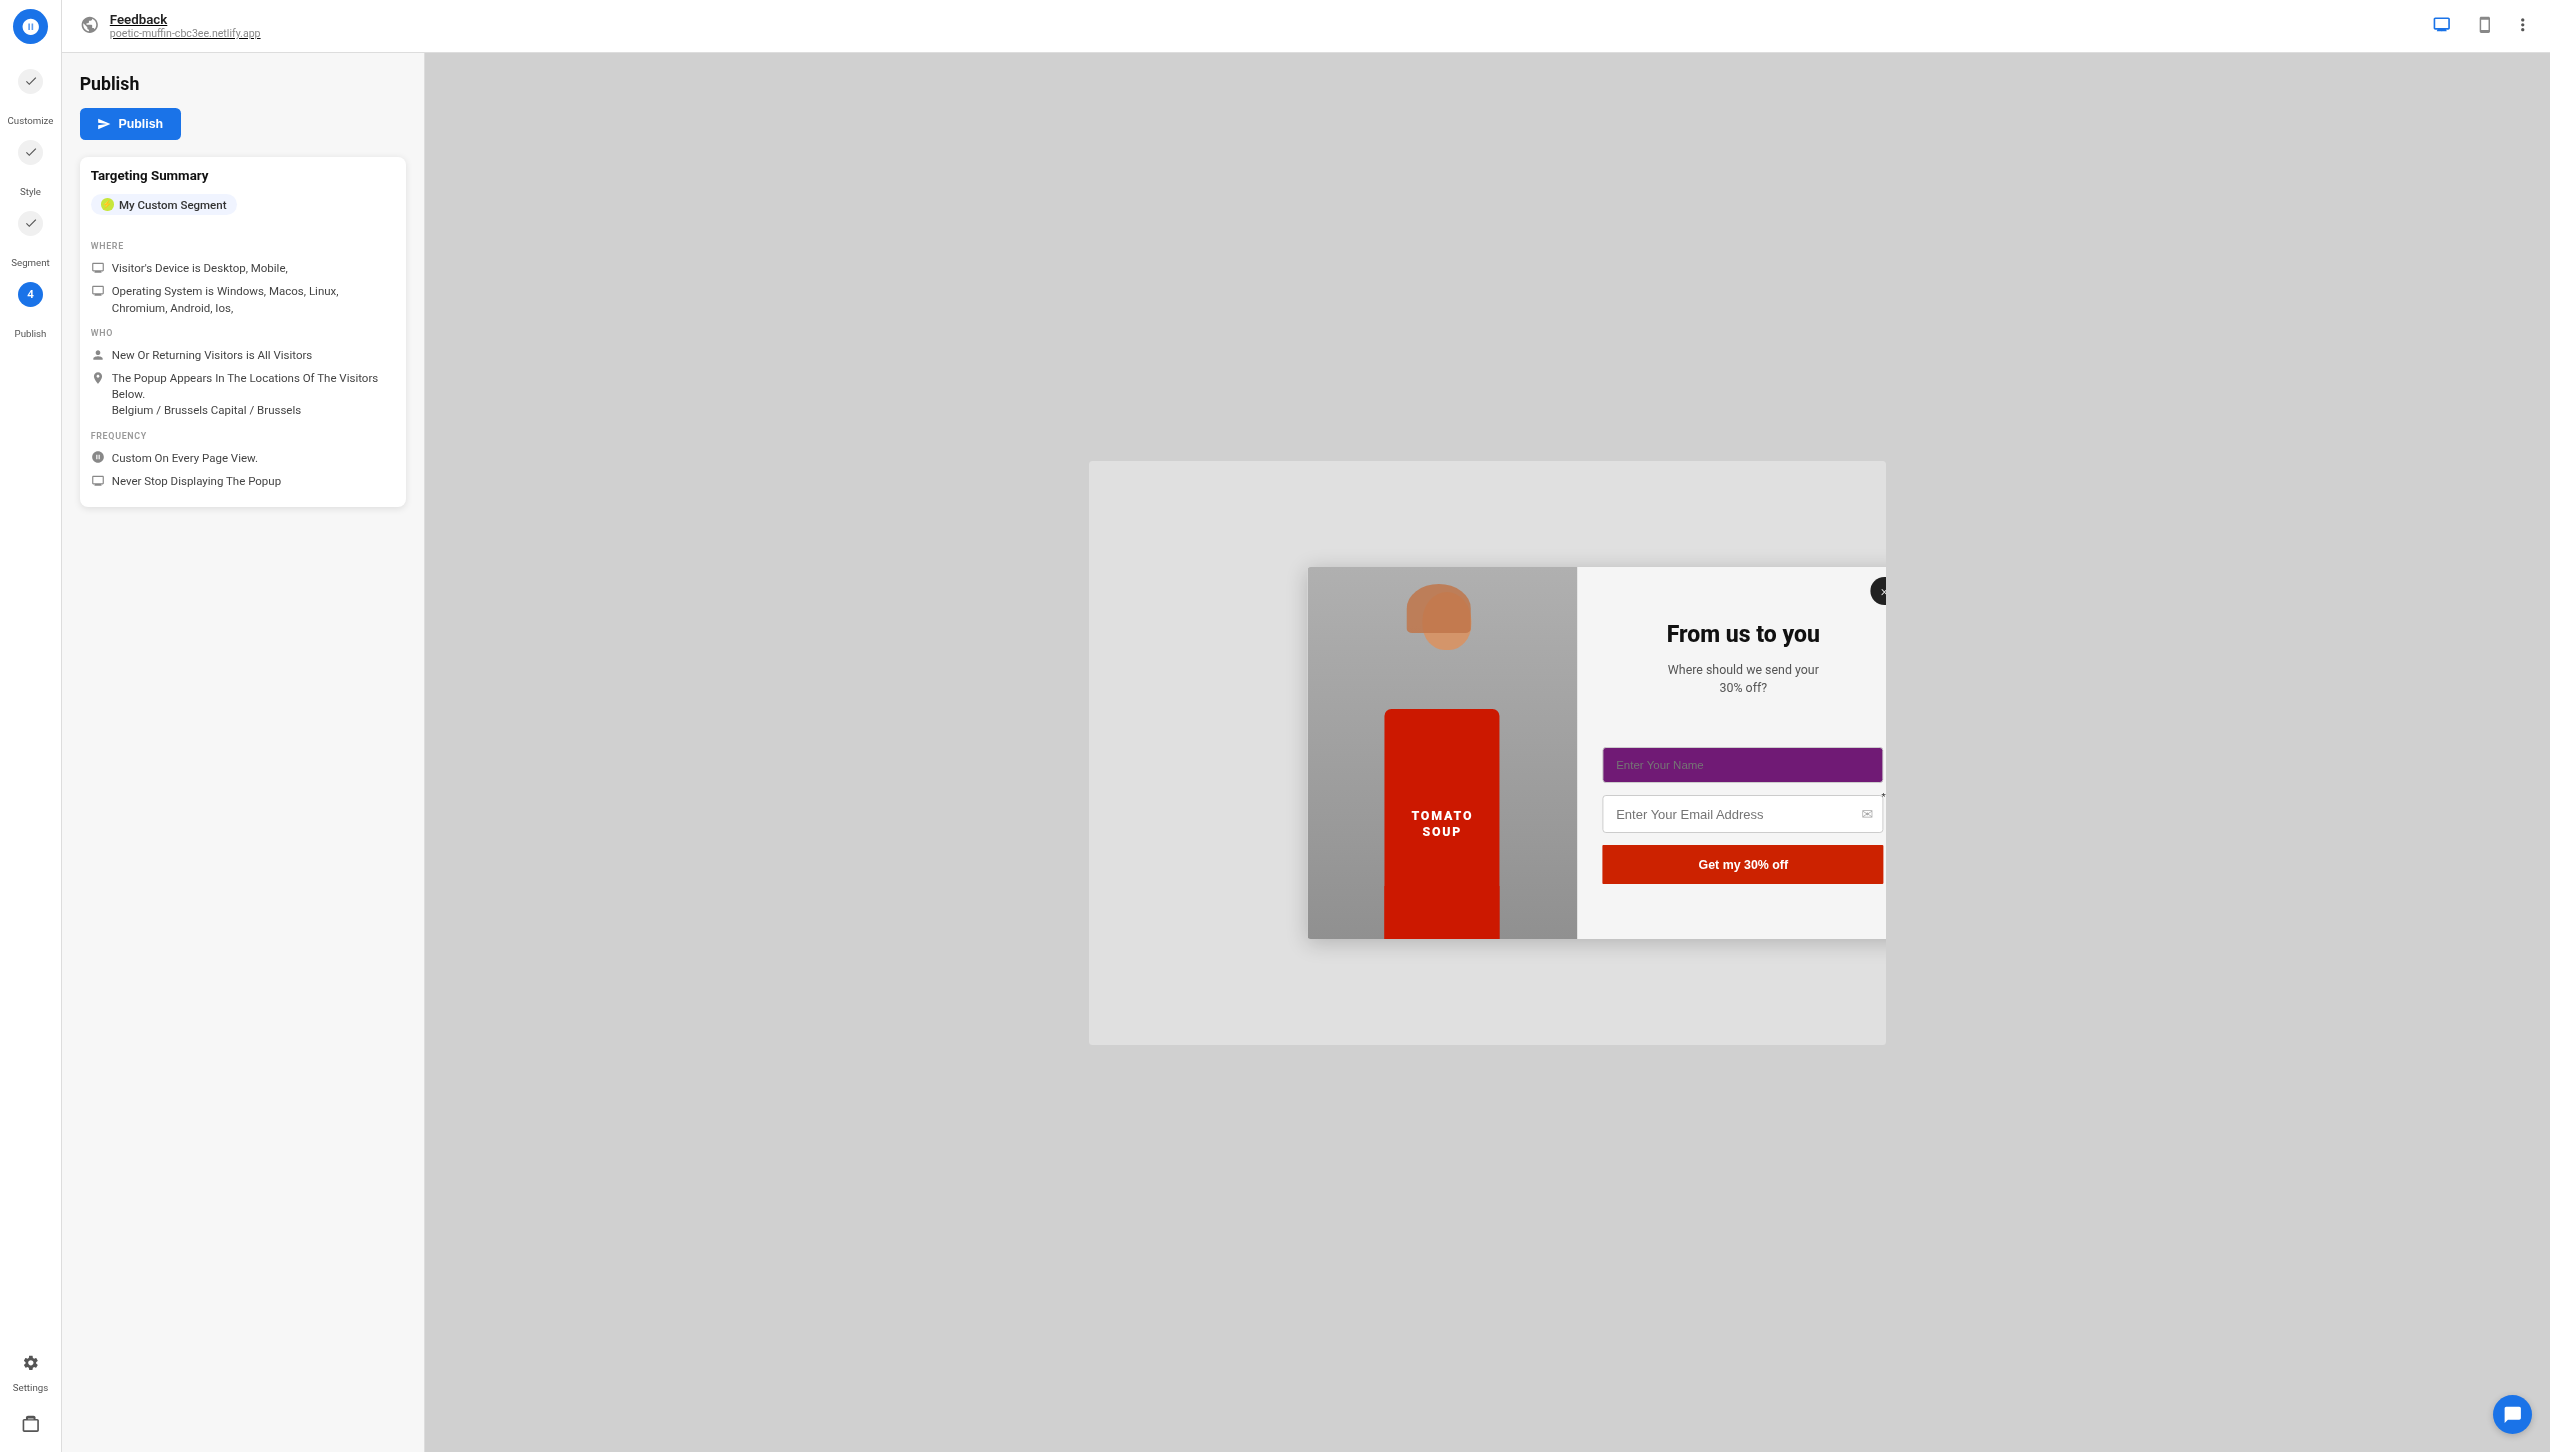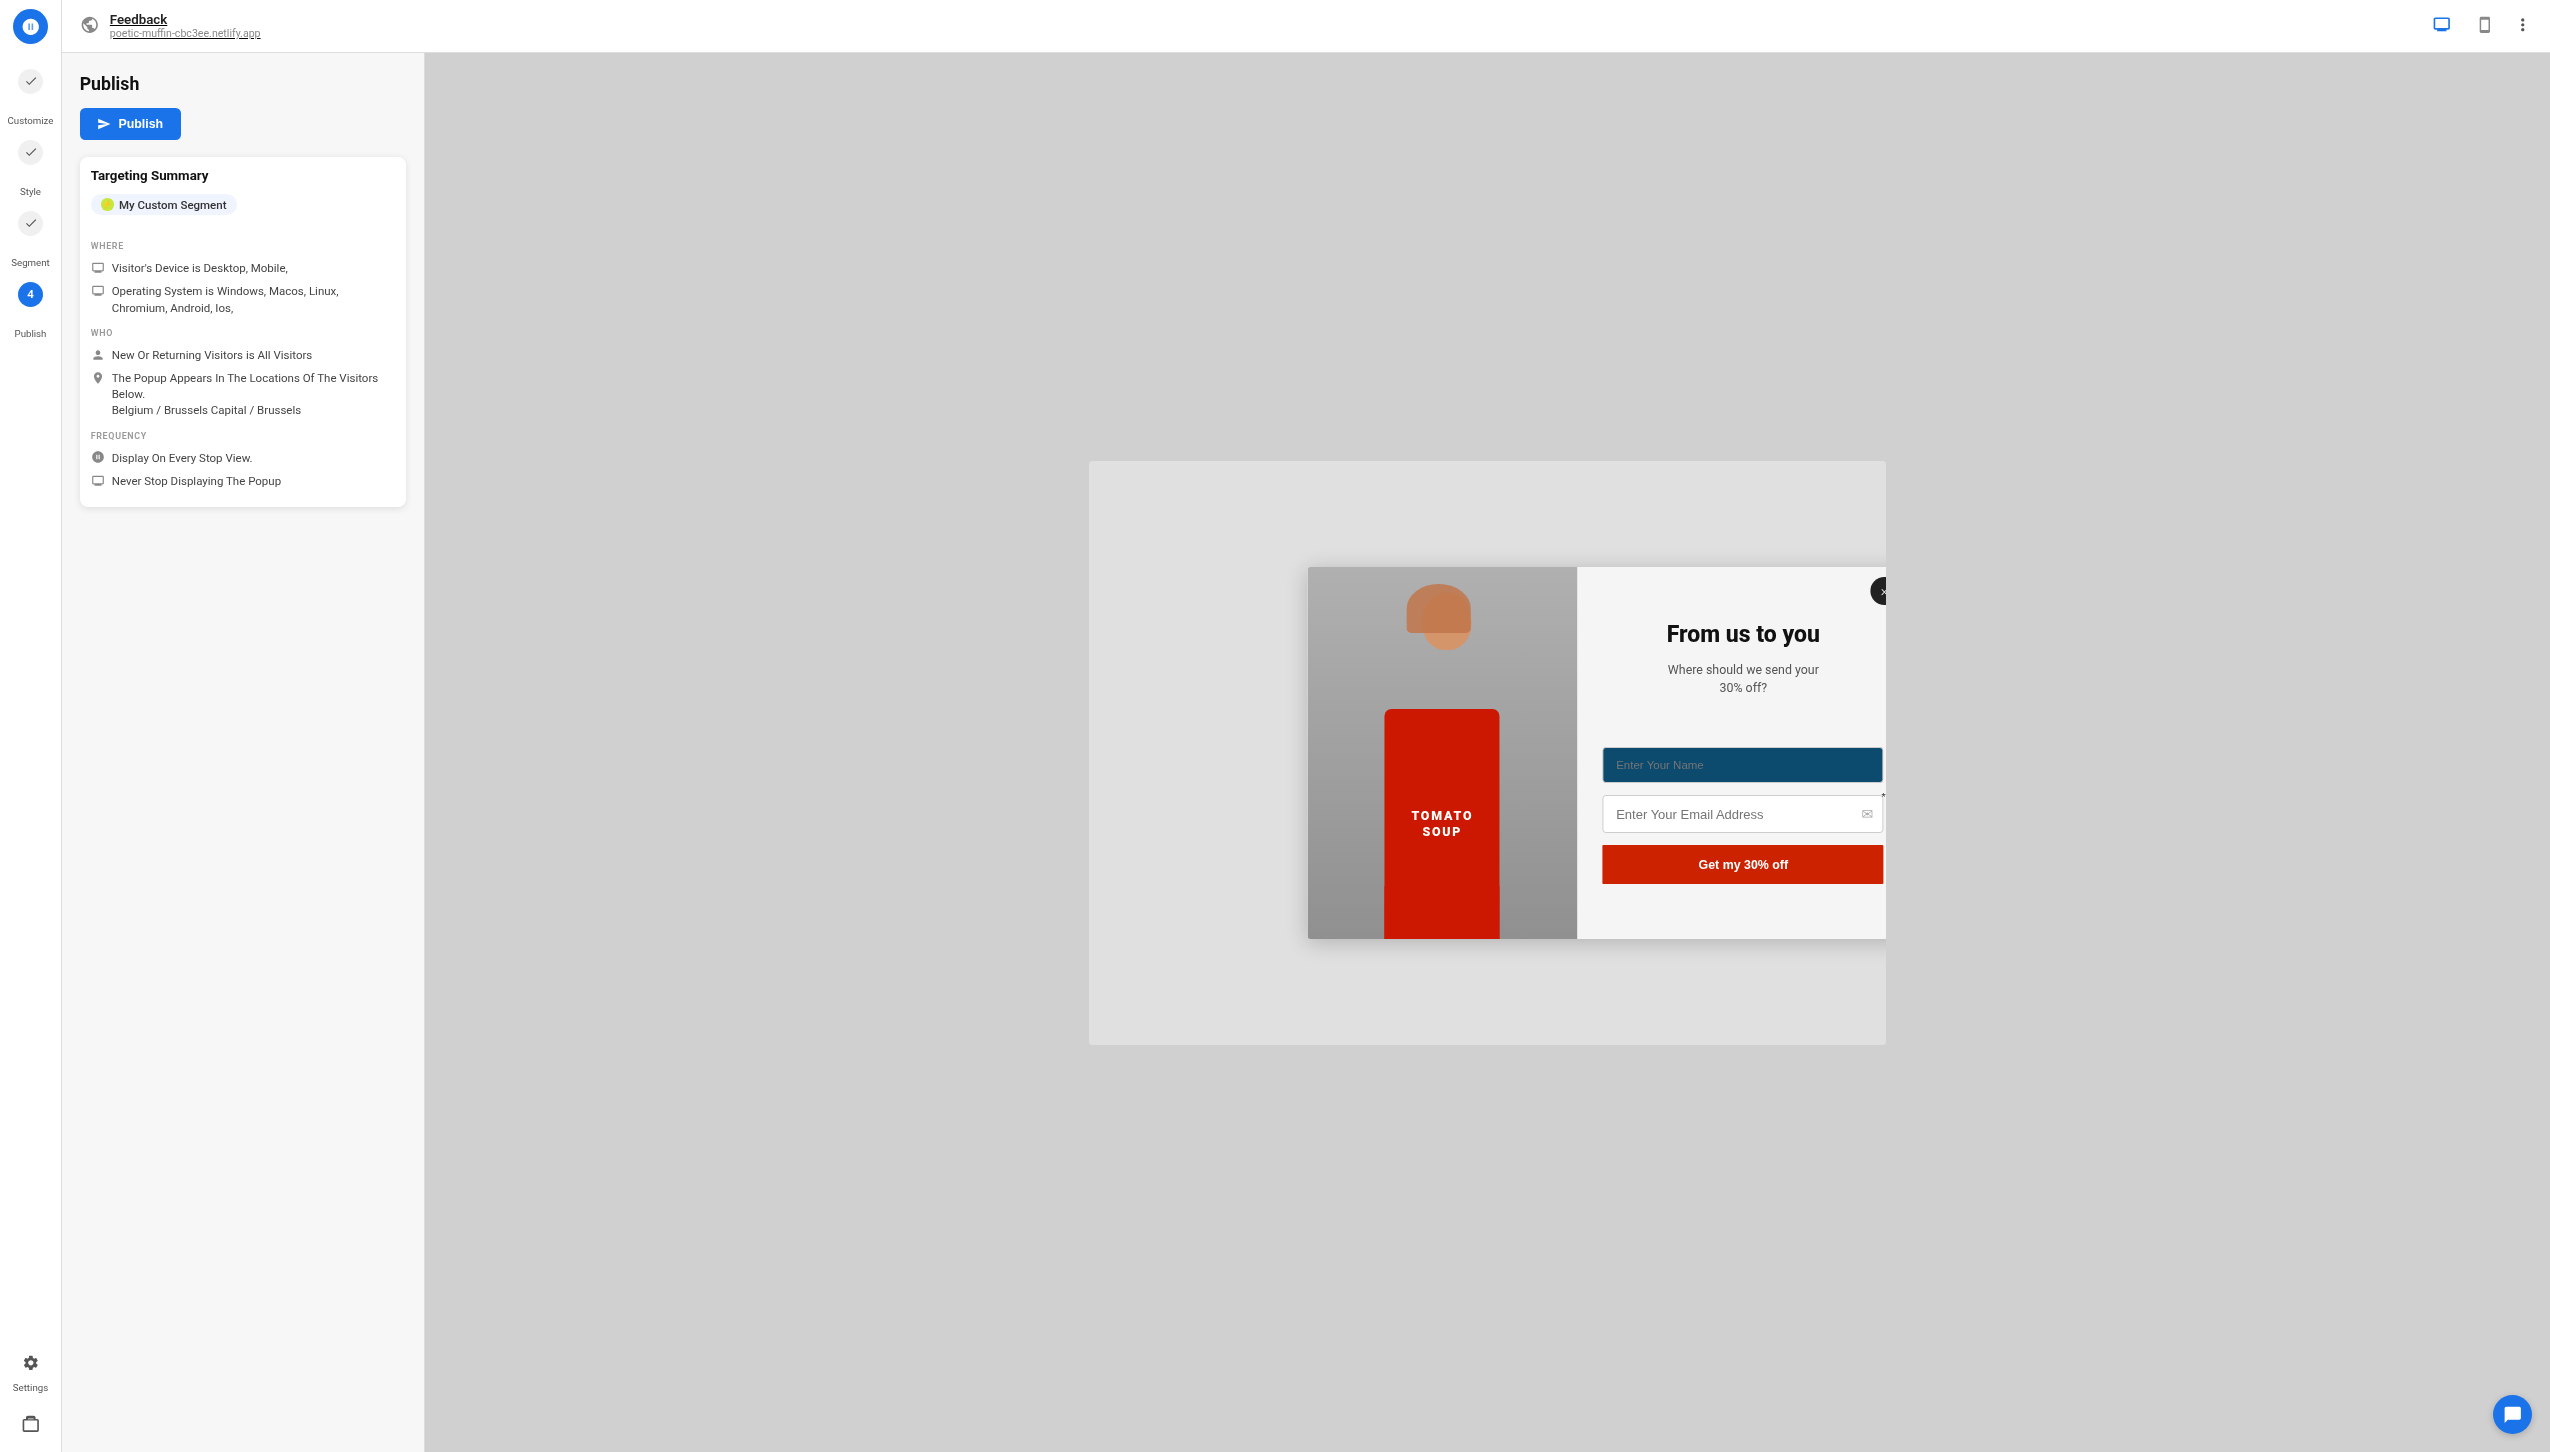--- a/index.html
+++ b/index.html
@@ -135,21 +135,21 @@
     .popup-close-btn {
       position: absolute; top: 10.6px; right: 10.6px;
       width: 28px; height: 28px; background: #222; border-radius: 50%;
       display: flex; align-items: center; justify-content: center;
       cursor: pointer; color: white; font-size: 14px; font-weight: 300;
     }
     .popup-heading { font-size: 23px; font-weight: 800; color: #111; text-align: center; line-height: 1.2; }
     .popup-subtext { font-size: 12.4px; color: #555; text-align: center; line-height: 1.5; }
     .popup-input {
       border: 0.9px solid #ccc; border-radius: 3.5px; padding: 10.6px 12.4px;
-      font-size: 11.5px; color: #999; background: #0c4a6e; width: 100%;
+      font-size: 11.5px; color: #999; background: #701a75; width: 100%;
       display: flex; align-items: center; justify-content: space-between; margin-top: 37px;
     }
     .popup-cta-btn {
       background: #cc2200; color: white; border: none; border-radius: 1px;
       padding: 12.4px; font-size: 12.4px; font-weight: 600; cursor: pointer;
       width: 100%; text-align: center;
     }
 
     
     .chat-bubble {
@@ -304,21 +304,21 @@
             </svg>
           <span class="targeting-item-text">The Popup Appears In The Locations Of The Visitors Below.<br>Belgium / Brussels Capital / Brussels</span>
         </div>
 
         <div class="section-label">FREQUENCY</div>
 
         <div class="targeting-item">
           <svg viewBox="0 0 24 24" width="14" height="14" fill="#888">
               <path d="M12 2C6.48 2 2 6.48 2 12s4.48 10 10 10 10-4.48 10-10S17.52 2 12 2zm-1 14H9V8h2v8zm4 0h-2V8h2v8z"></path>
             </svg>
-          <span class="targeting-item-text">Display On Every Stop View.</span>
+          <span class="targeting-item-text">Custom On Every Page View.</span>
         </div>
         <div class="targeting-item">
           <svg viewBox="0 0 24 24" width="14" height="14" fill="#888">
               <path d="M20 3H4c-1.1 0-2 .9-2 2v11c0 1.1.9 2 2 2h3l-1 1v1h12v-1l-1-1h3c1.1 0 2-.9 2-2V5c0-1.1-.9-2-2-2zm0 13H4V5h16v11z"></path>
             </svg>
           <span class="targeting-item-text">Never Stop Displaying The Popup</span>
         </div>
       </div>
     </aside>
 

